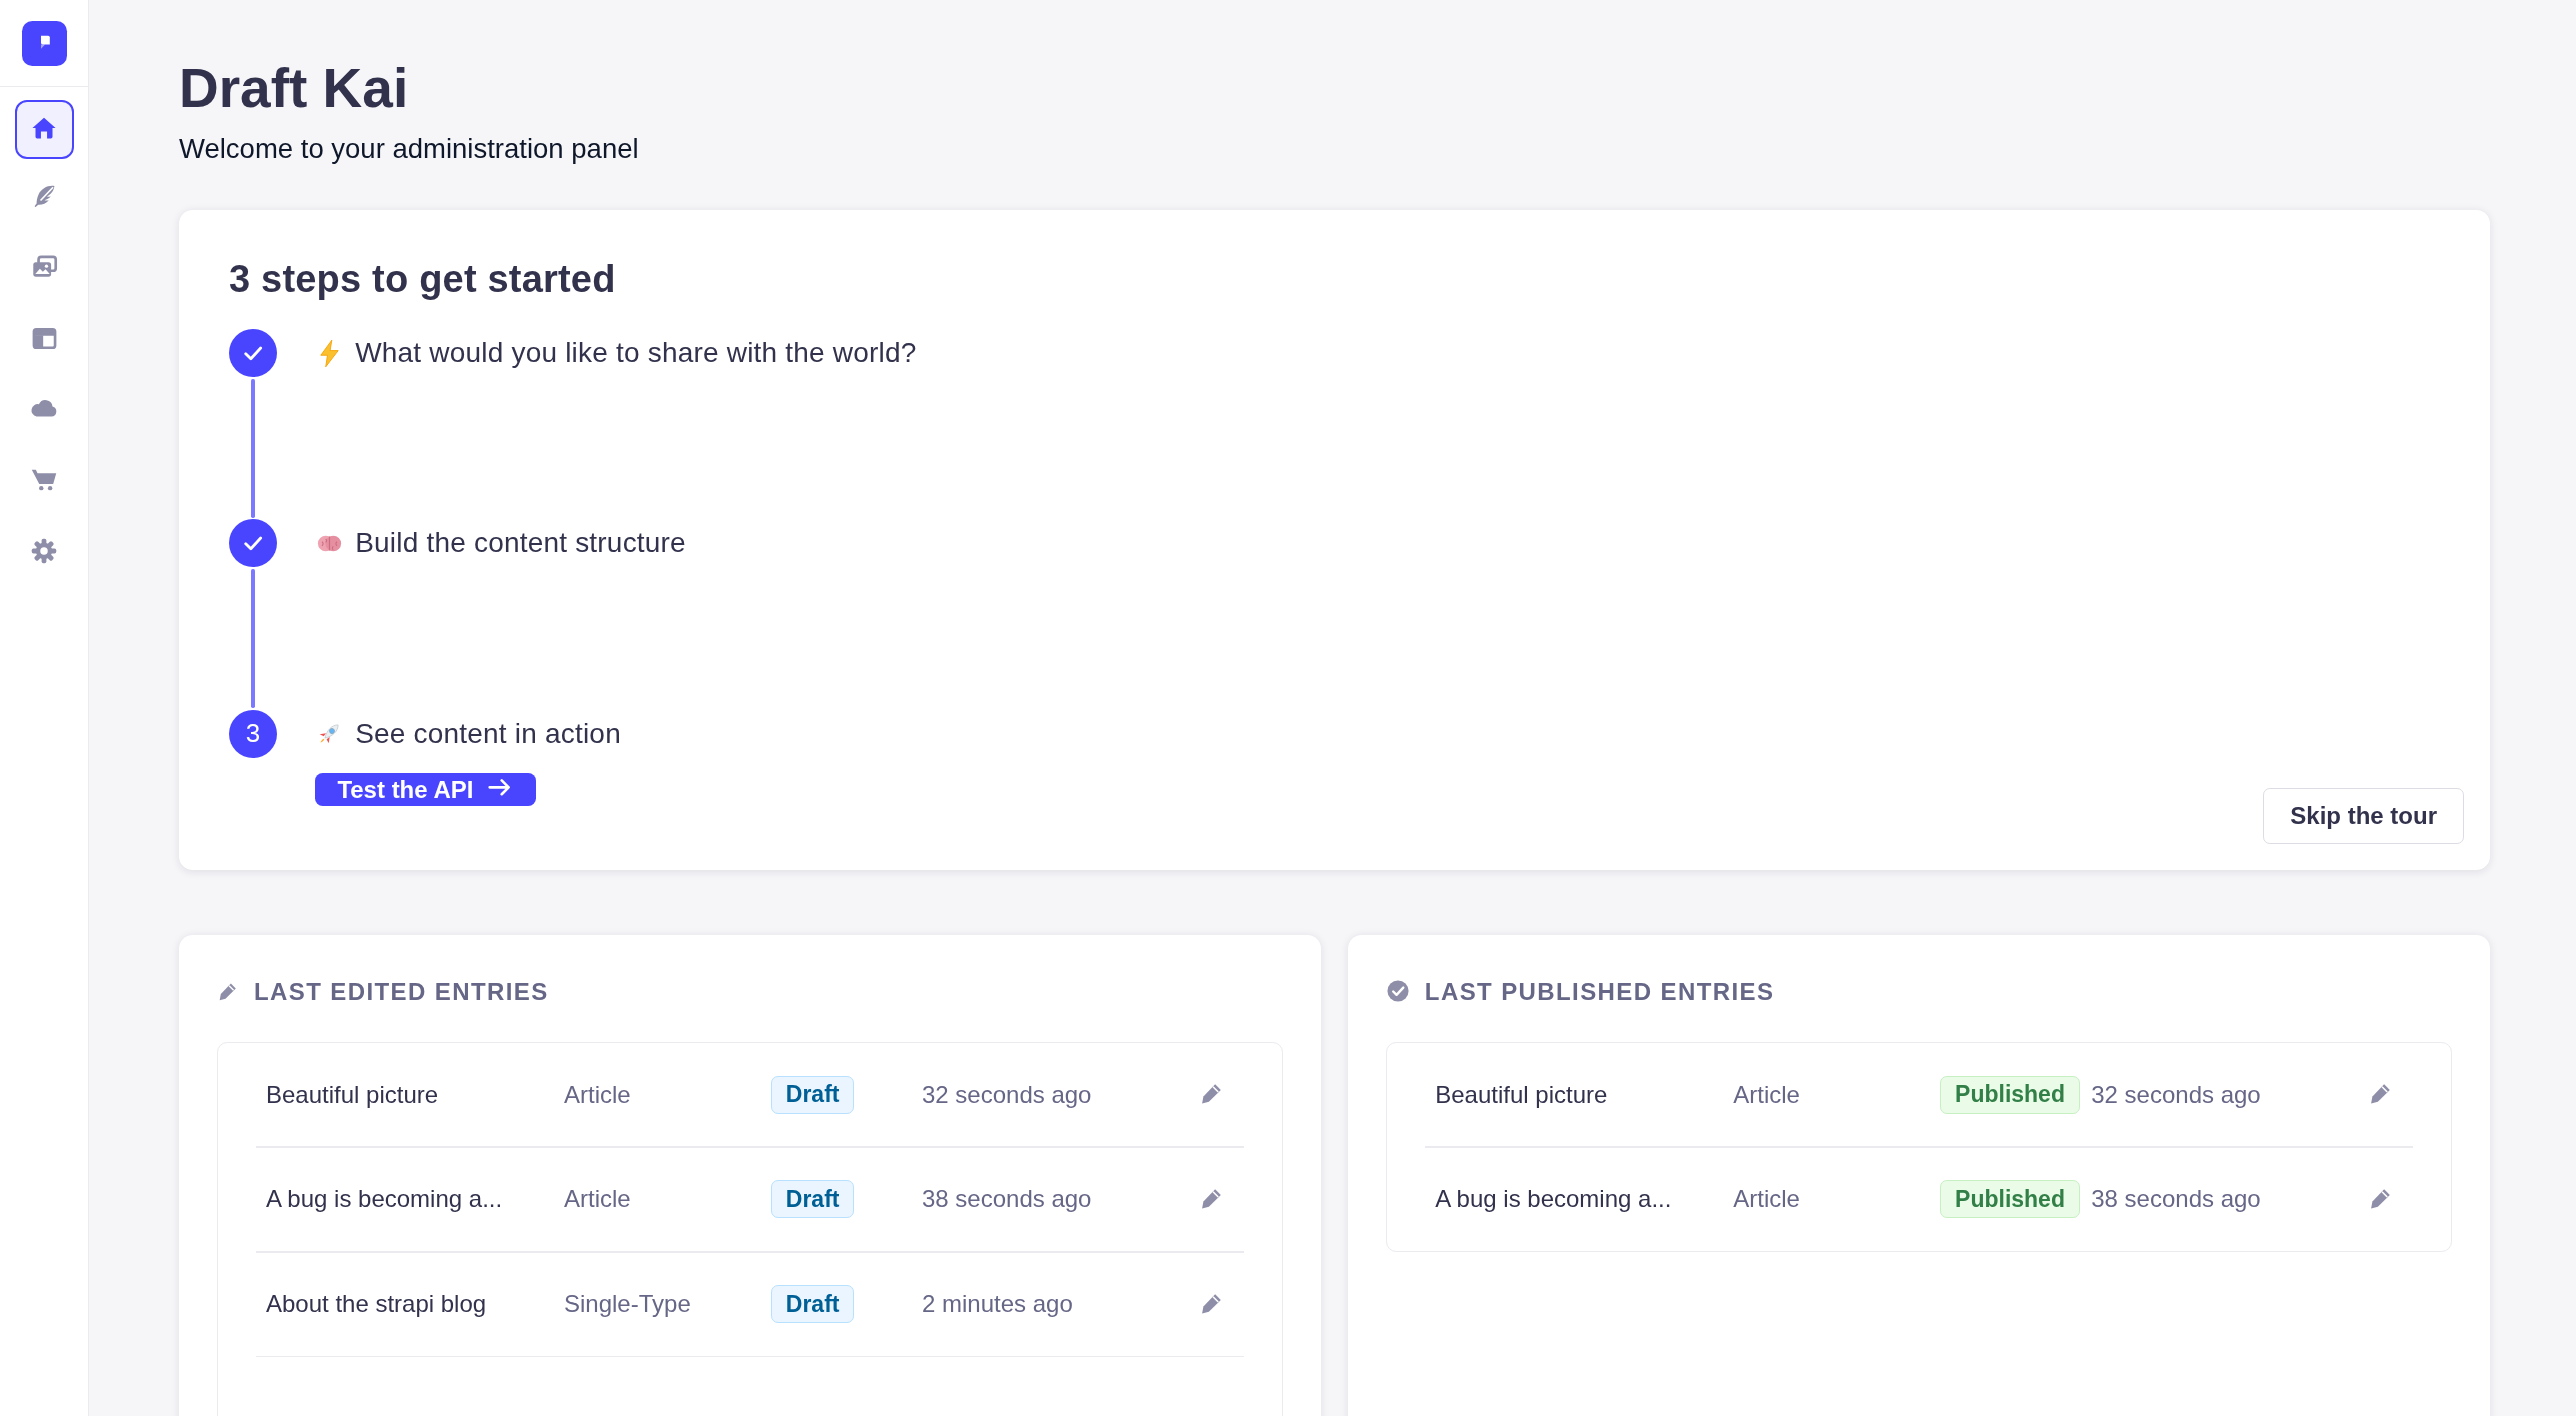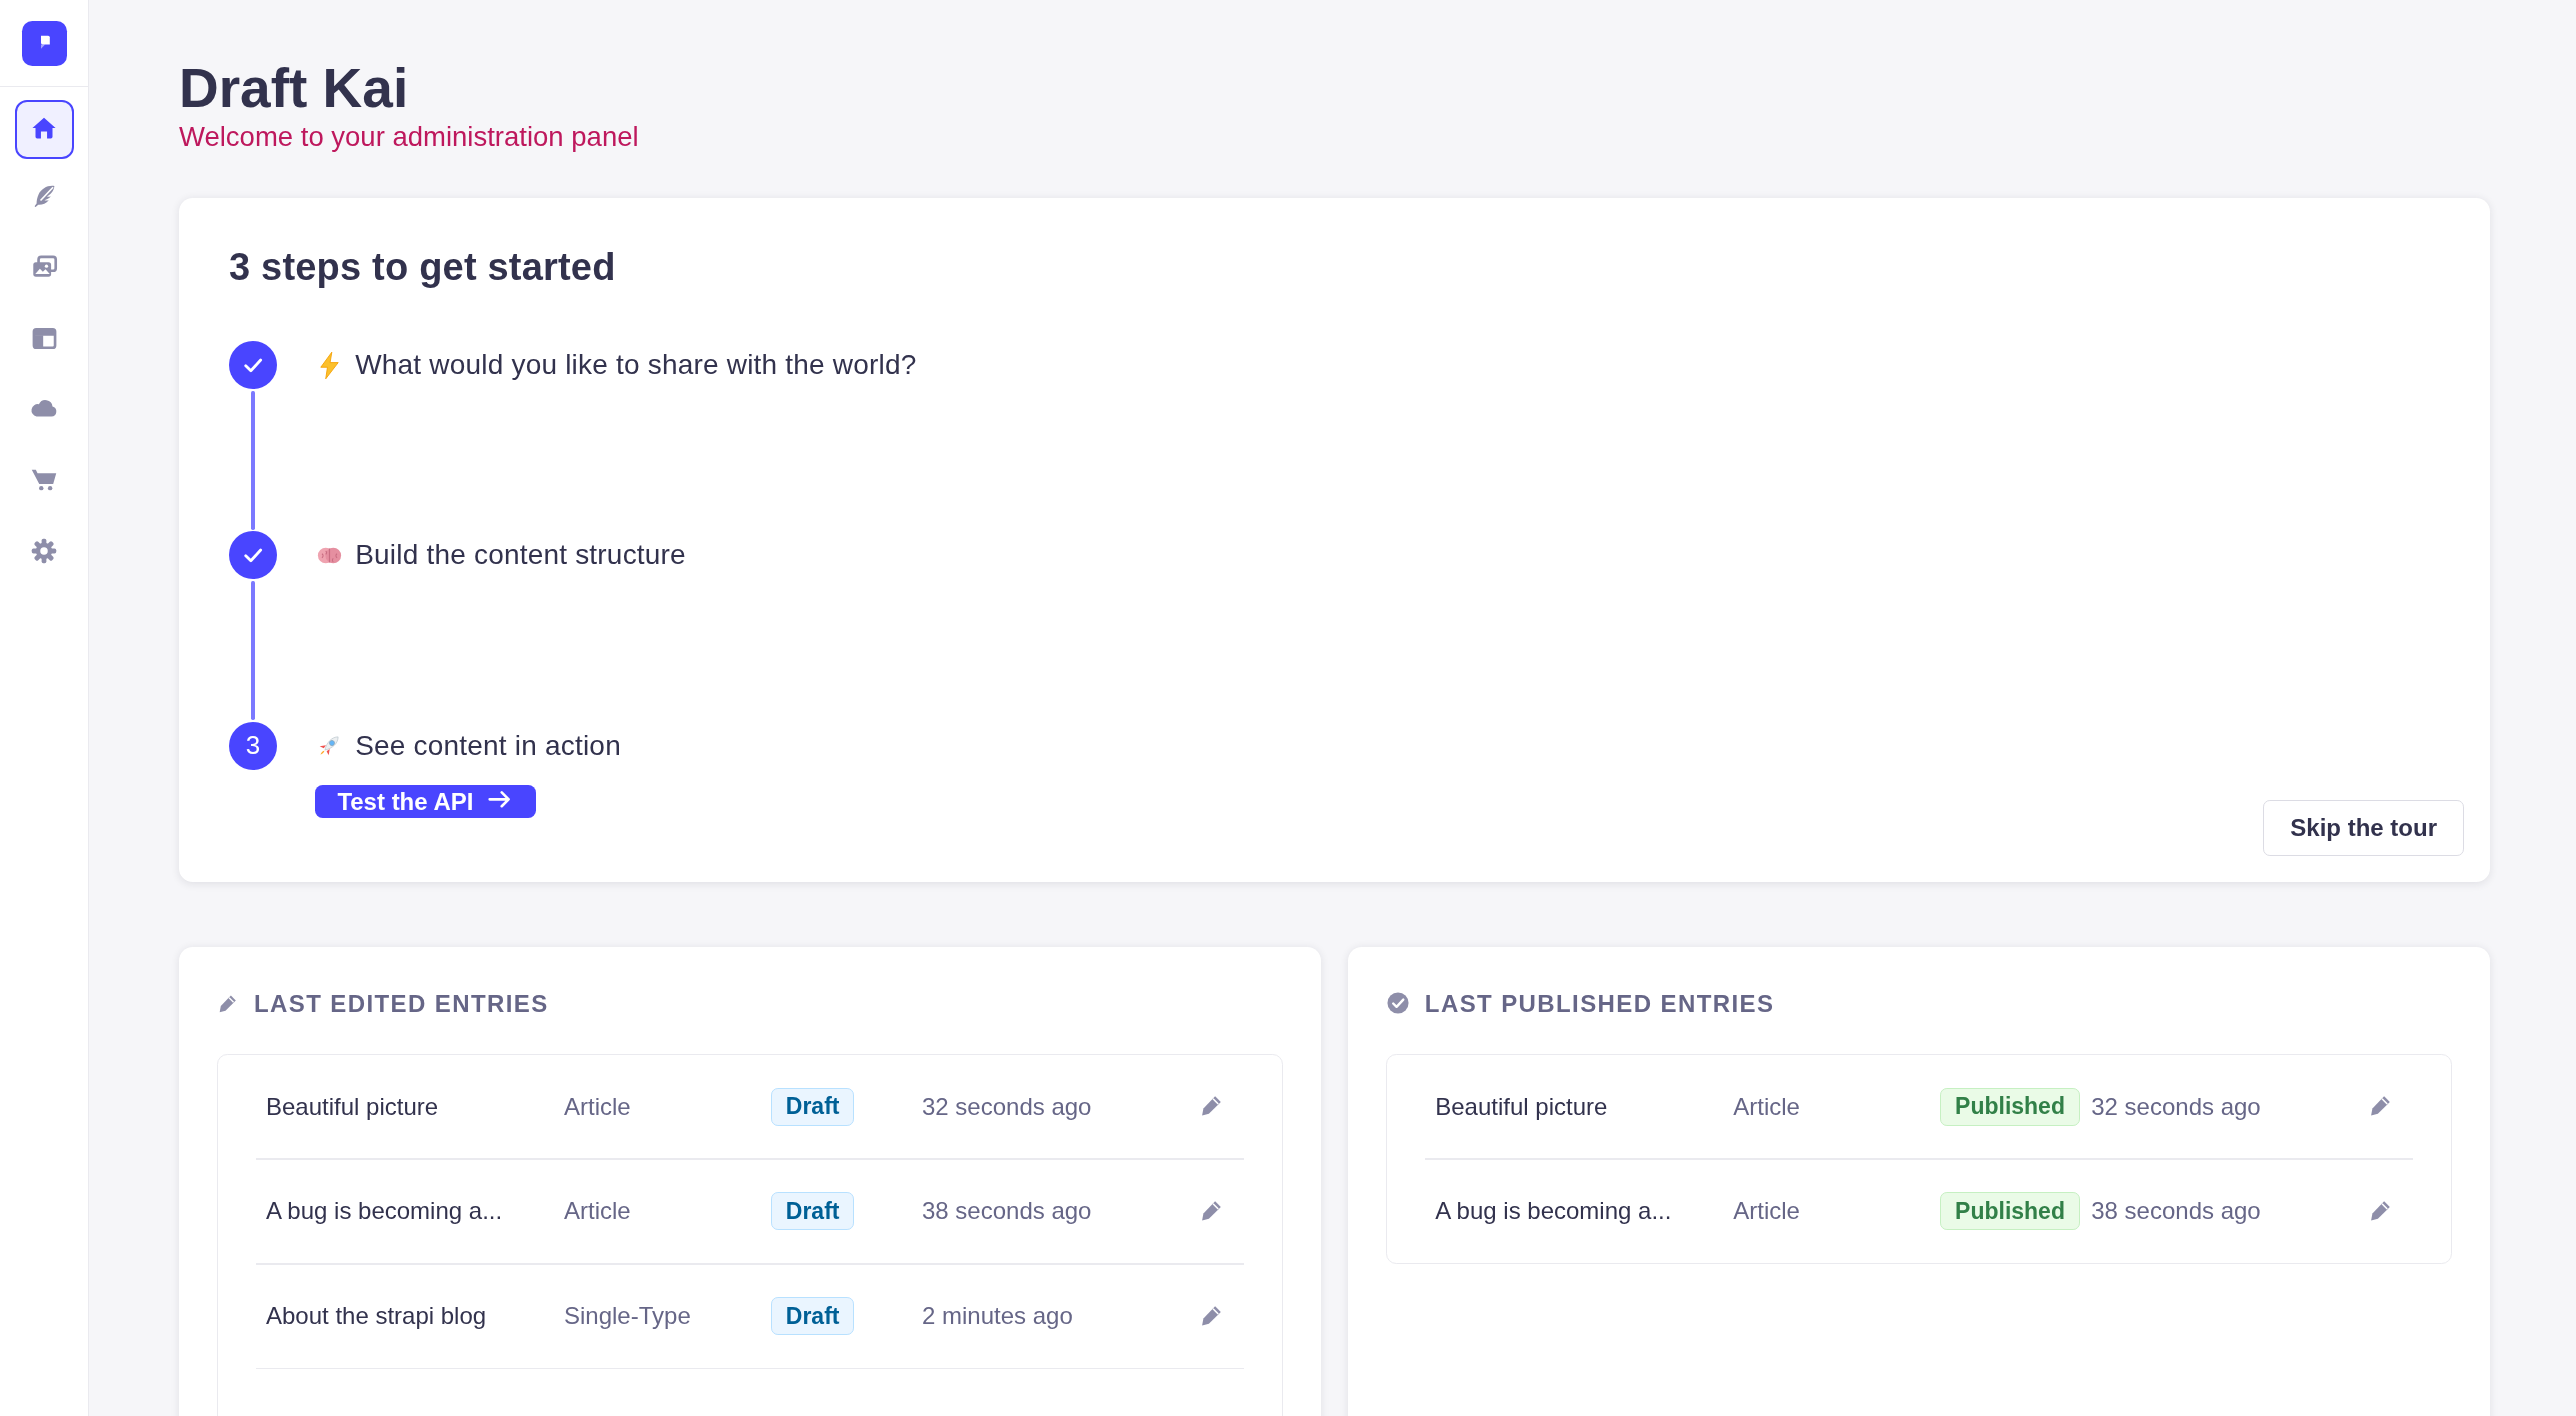--- a/index.html
+++ b/index.html
@@ -37,31 +37,31 @@
     cursor:pointer; margin-bottom:3.4px;
   }
   .nav-item {
     width:87px; height:71px; background:none; border:none; cursor:pointer;
     display:flex; align-items:center; justify-content:center;
   }
 
   
   .main { flex:1; padding:55px 86px 0 90px; position:relative; }
   .page-title { font-size:55px; font-weight:700; color:#32324d; line-height:1.2; }
-  .page-subtitle { font-size:27.5px; color:#be185d; }
+  .page-subtitle { font-size:27.5px; color:#0f172a; margin-top:12px; }
 
   
   .steps-card {
     margin-top:45px;
     background:#fff; border-radius:13.8px;
     box-shadow:0 1.7px 8.6px rgba(33,33,52,.10);
     padding:48px 52px 64px 50px;
     position:relative;
   }
-  .steps-title { font-size:38px; font-weight:700; color:#32324d; margin-bottom:52px; letter-spacing:0.2px; }
+  .steps-title { font-size:38px; font-weight:700; color:#32324d; margin-bottom:28px; letter-spacing:0.2px; }
   .step { display:flex; }
   .step-rail { width:48px; display:flex; flex-direction:column; align-items:center; flex:0 0 auto; }
   .step-circle {
     width:48px; height:48px; border-radius:50%;
     background:#4945ff; color:#fff;
     display:flex; align-items:center; justify-content:center;
     font-size:26px; font-weight:500;
   }
   .connector { width:3.4px; height:139px; margin:1.7px 0; background:#7b79ff; border-radius:1.7px; }
   .step-body { margin-left:38px; }

